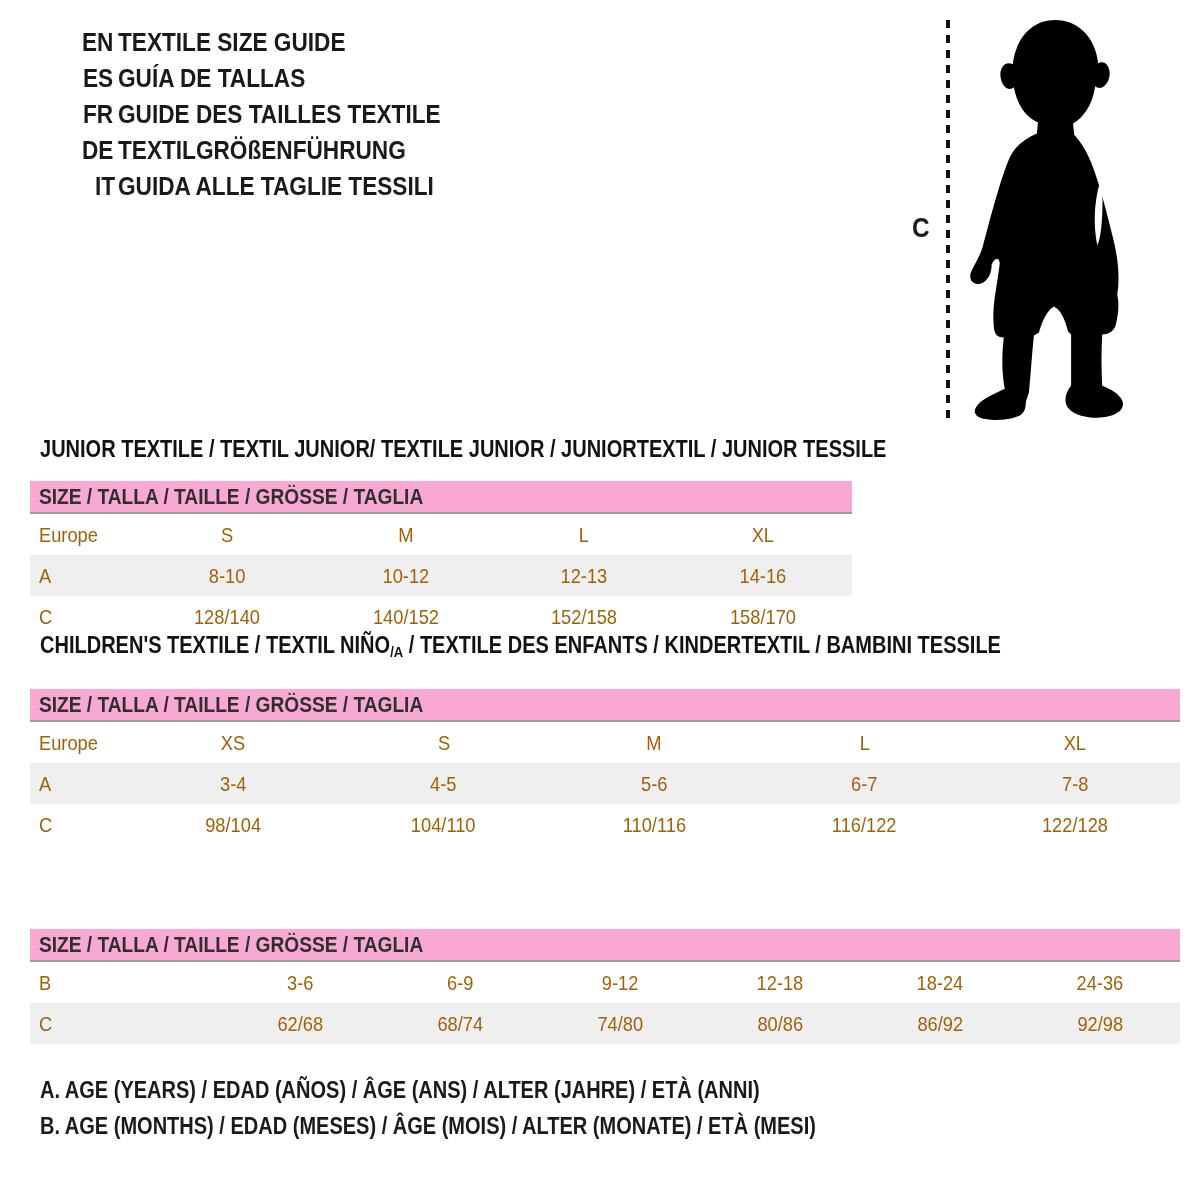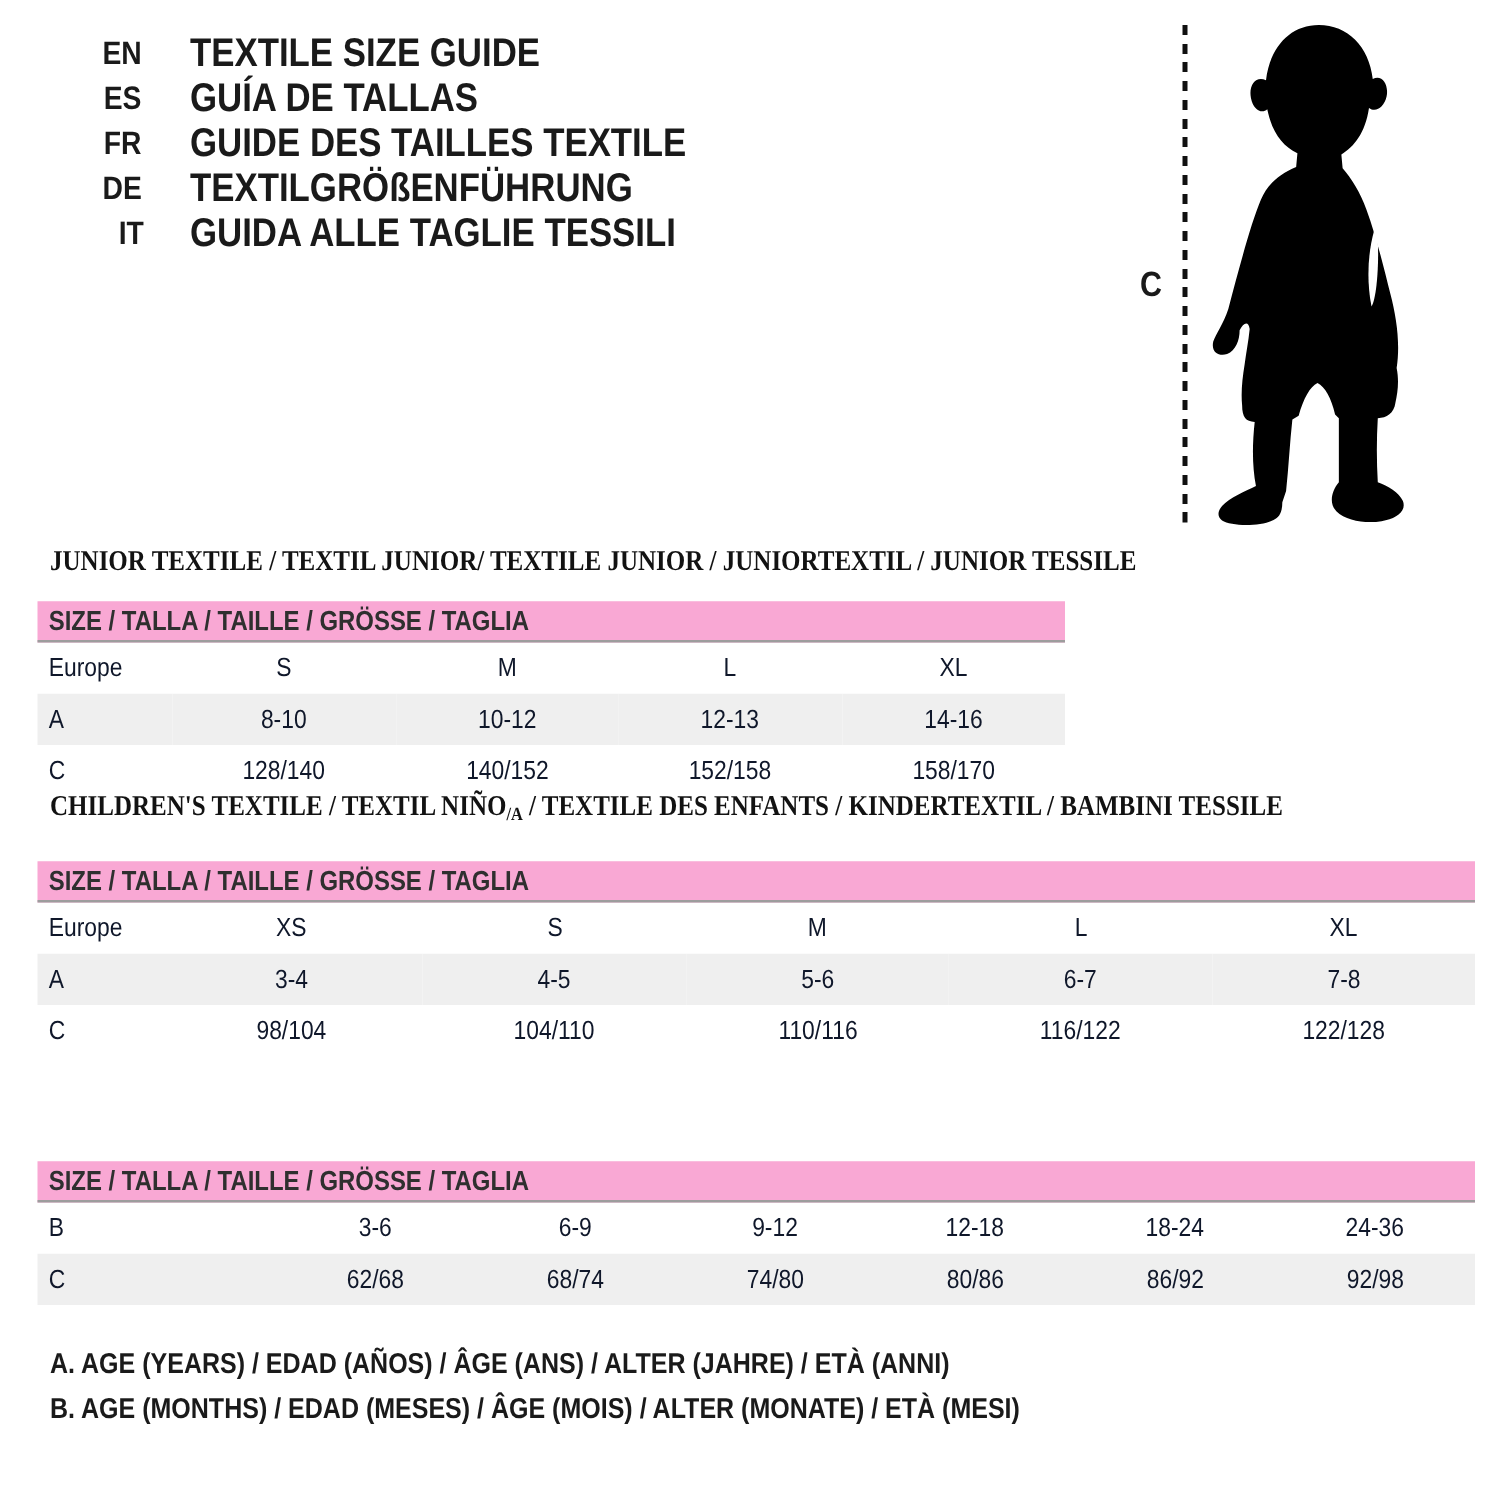--- a/index.html
+++ b/index.html
@@ -9,42 +9,42 @@
     font-family:"Liberation Sans","DejaVu Sans",sans-serif; color:#1a1a1a; overflow:hidden;
   }
   
   .cnd  { display:inline-block; transform:scaleX(0.87); transform-origin:0 50%; white-space:nowrap; }
   .cc   { display:inline-block; transform:scaleX(0.87); transform-origin:50% 50%; white-space:nowrap; }
 
   
   .lang-block { position:absolute; left:40px; top:24px; }
   .lang-row   { display:flex; height:36px; align-items:center;text-align:right; }
   .lang-code  { width:78px; font-size:26px; font-weight:700; }
-  .lang-title { font-size:32px; font-weight:700;margin-left:34px; }
+  .lang-title { font-size:26px; font-weight:700; }
 
   
   .dash-line {
     position:absolute; left:946px; top:20px; width:4px; height:398px;
     background:repeating-linear-gradient(to bottom, #101010 0 8px, transparent 8px 15px);
   }
   .c-label { position:absolute; left:912px; top:212px; font-size:28px; font-weight:700; }
   .baby-svg { position:absolute; left:966px; top:16px; }
 
   
-  .sec-head { position:absolute; font-size:23px; font-weight:700; color:#121212; white-space:nowrap; line-height:24px;font-family:Liberation Serif, serif; }
+  .sec-head { position:absolute; font-size:23px; font-weight:700; color:#121212; white-space:nowrap; line-height:24px; }
   .sub-a { font-size:15px; font-weight:700; vertical-align:-4px; }
 
   
   .tbl-wrap { position:absolute; }
   .size-bar {
     height:33px; line-height:31px; background:#f9a8d4; border-bottom:2px solid #9d9d9d;
     padding-left:9px; font-size:22px; font-weight:700; color:#2f2f2f;
   }
   table { border-collapse:collapse; table-layout:fixed; width:100%; }
-  td { height:41px; font-size:21px; color:#0f172a; text-align:center; vertical-align:middle; padding:0; }
+  td { height:41px; font-size:21px; color:#a16207; text-align:center; vertical-align:middle; padding:0; }
   td.lbl { text-align:left; padding-left:9px; }
   tr.shade td { background:#efefef; }
 
   
   .legend { position:absolute; left:40px; top:1072px; }
   .legend-line { height:36px; font-size:23px; font-weight:700; line-height:36px; white-space:nowrap; }
 </style>
 </head>
 <body>
 

